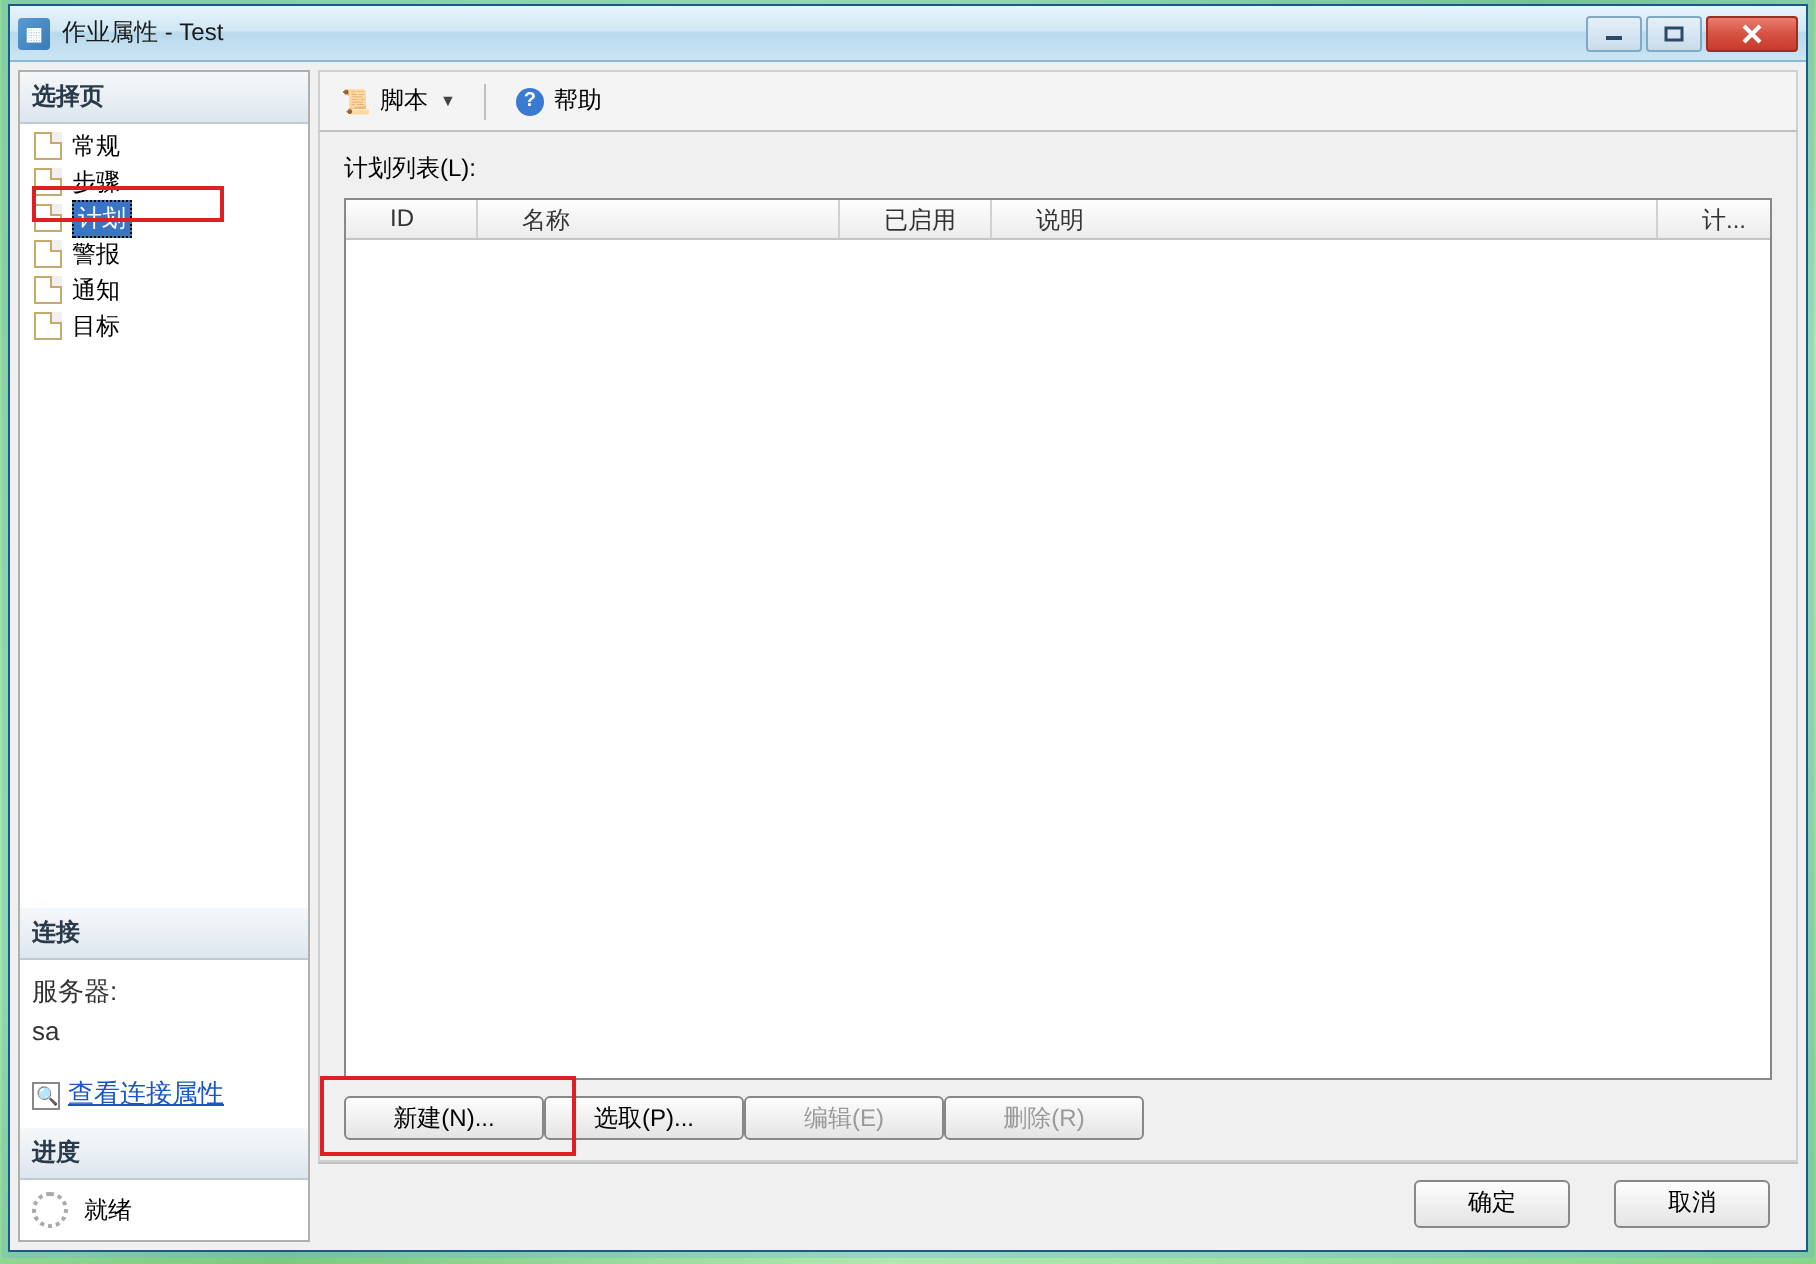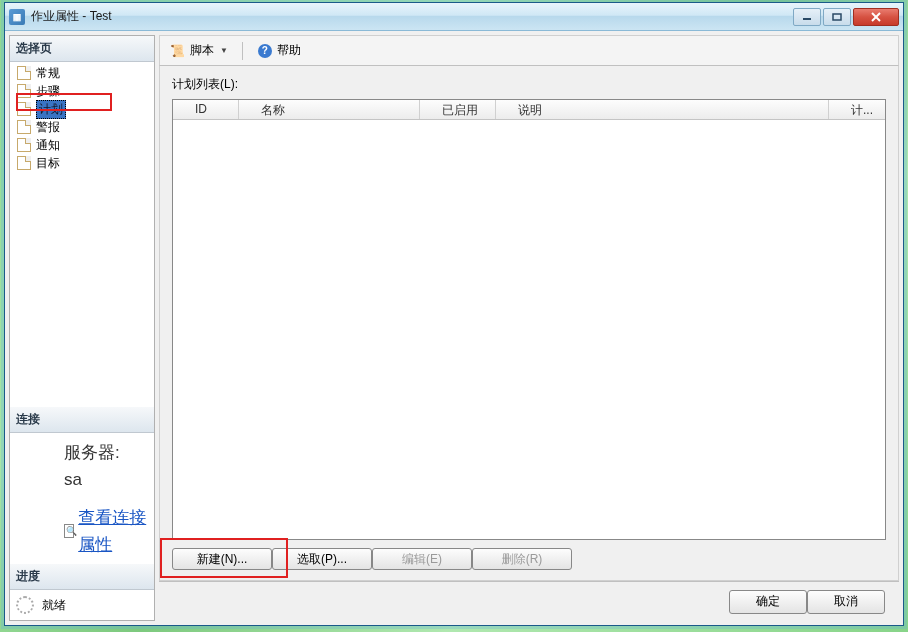--- a/index.html
+++ b/index.html
@@ -81,30 +81,30 @@
   cursor:pointer;
 }
 .nav-item .nav-icon {
   width:16px;height:16px;
   margin-right:4px;
   display:flex;align-items:center;justify-content:center;
   font-size:11px;
 }
 .nav-item.selected { background:#fff; }
 .nav-item.selected .nav-text {
-  background:#3a74c4; color:#0f172a; border:1px dotted #000;
+  background:#3a74c4; color:#ffffff; border:1px dotted #000;
   padding:0 2px;
 }
 .hl-red { border:2px solid #e02020; }
 .hl-red-nav {
   border:2px solid #e02020;
   position:absolute;
 }
 .left-spacer { flex:1; }
-.conn-block { padding:6px; font-size:17px; color:#333; line-height:1.6;margin-left:48px;}
+.conn-block { padding:6px; font-size:13px; color:#333; line-height:1.6;}
 .conn-block a { color:#1a56c4; text-decoration:underline;}
 .progress-block { padding:6px; display:flex; align-items:center; gap:8px;}
 .spinner {
   width:18px;height:18px;border:2px dotted #aaa;border-radius:50%;
 }
 .right-pane {
   flex:1;
   display:flex;
   flex-direction:column;
   background:#f0f0f0;
@@ -161,21 +161,21 @@
   border:1px solid #888;
   border-radius:3px;
   display:flex;align-items:center;justify-content:center;
   cursor:pointer;
 }
 .btn-row .pbtn.disabled { color:#9a9a9a; cursor:default;}
 .footer {
   height:40px;
   border-top:1px solid #c0c0c0;
   display:flex; align-items:center; justify-content:flex-end;
-  padding:0 14px; gap:0;
+  padding:0 14px; gap:22px;
   background:#f0f0f0;
 }
 .footer .fbtn {
   width:78px;height:24px;
   background: linear-gradient(to bottom,#fdfdfd,#e4e4e4);
   border:1px solid #888;
   border-radius:3px;
   display:flex;align-items:center;justify-content:center;
   cursor:pointer;
 }

